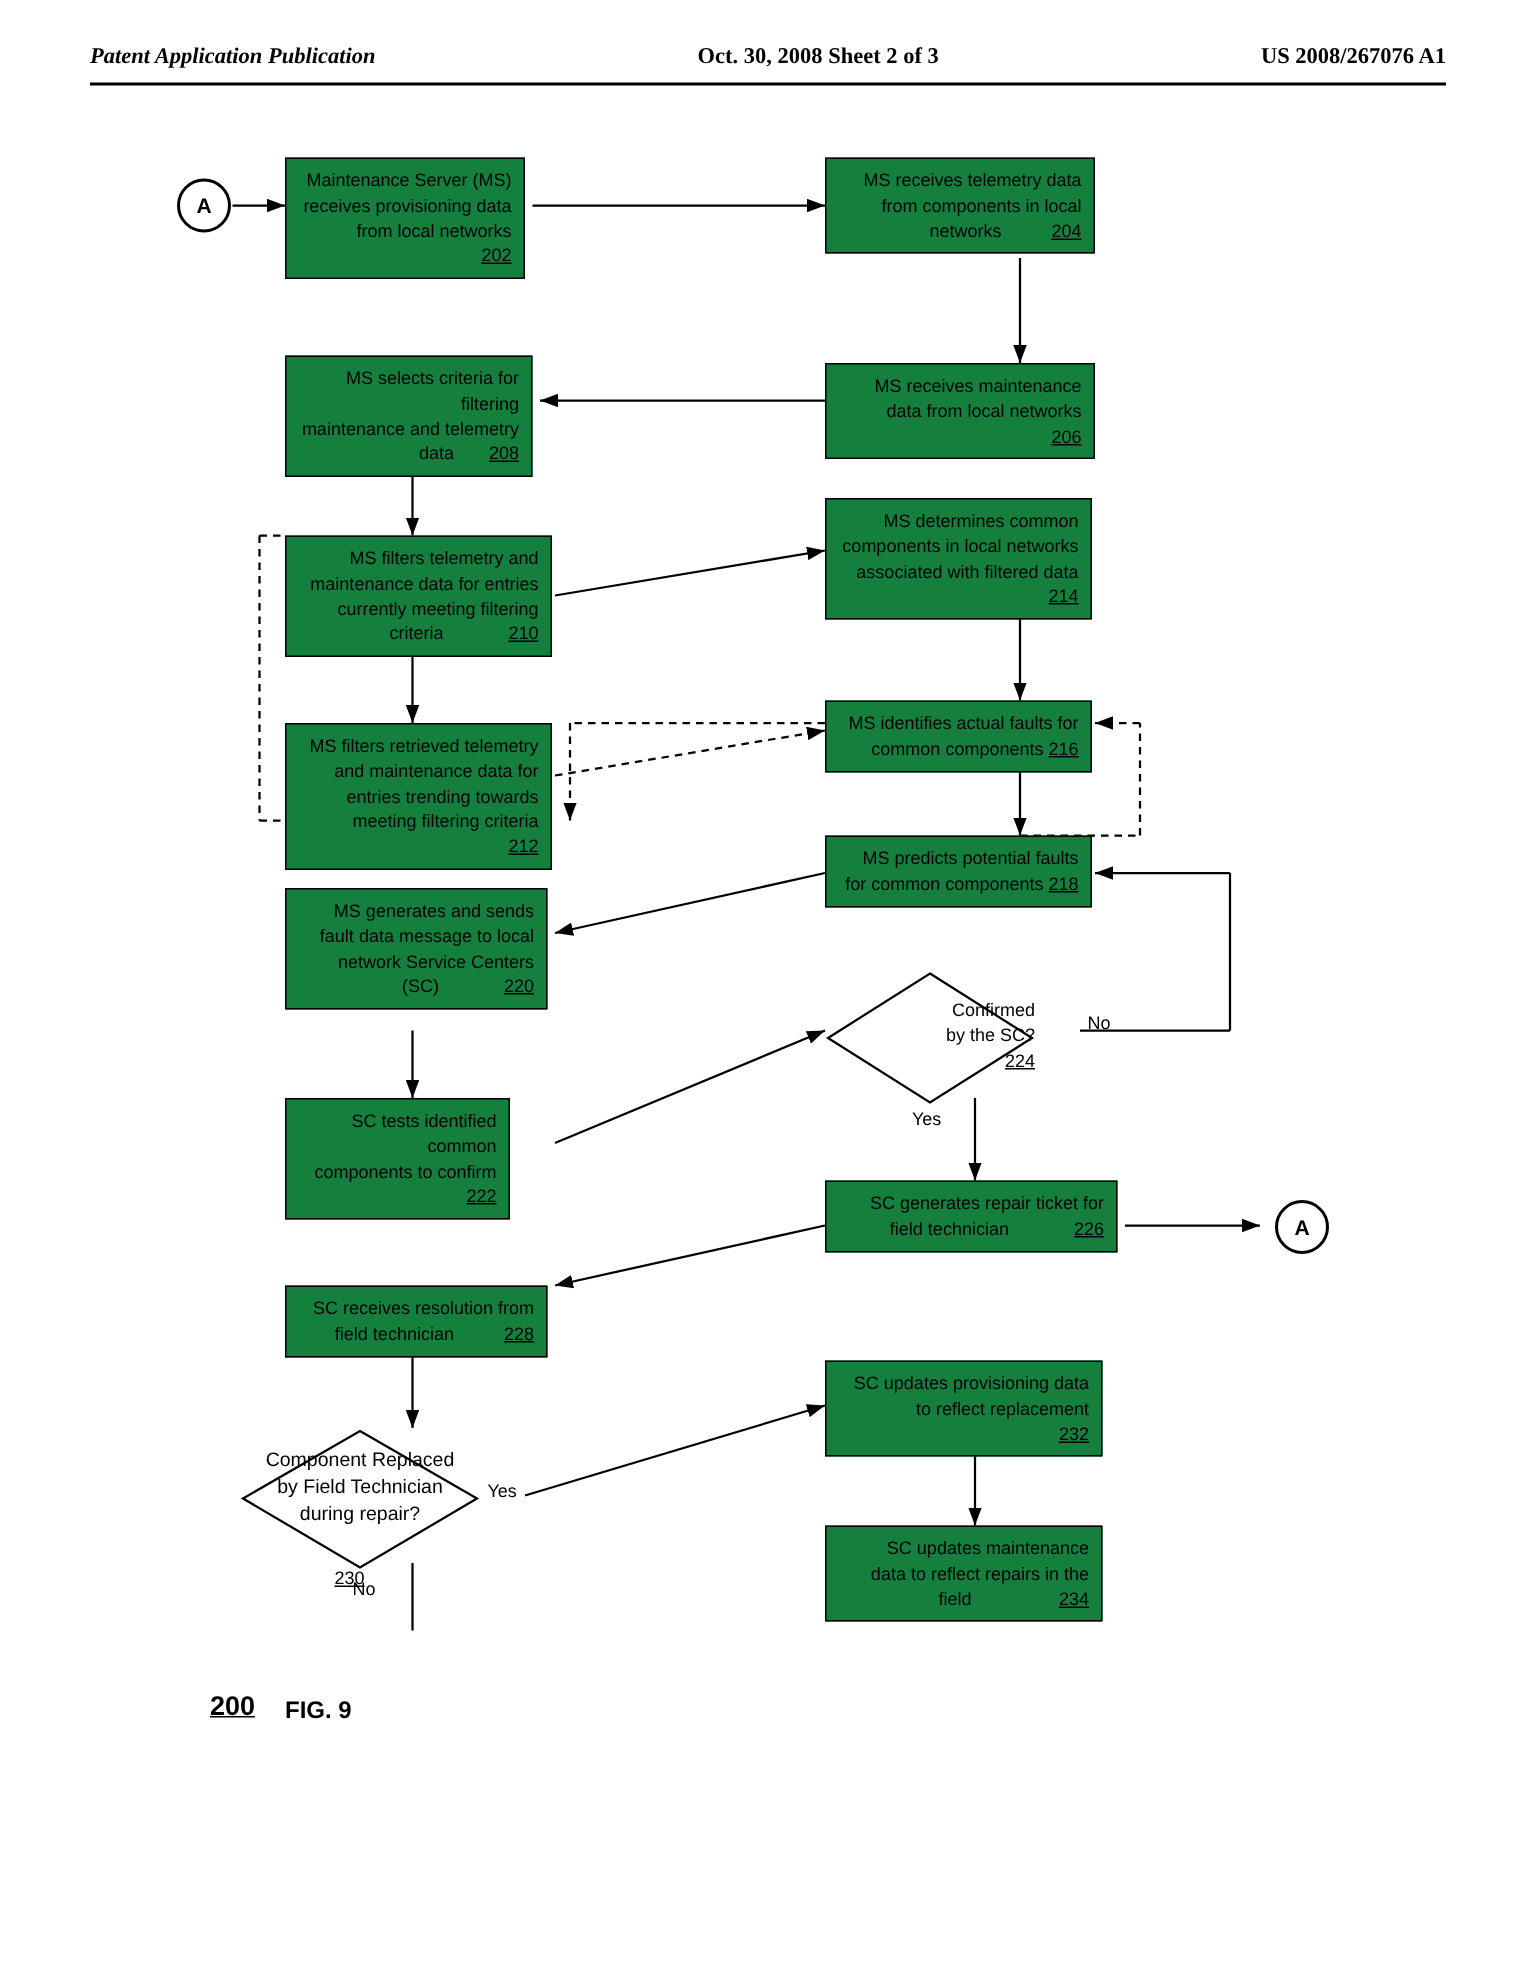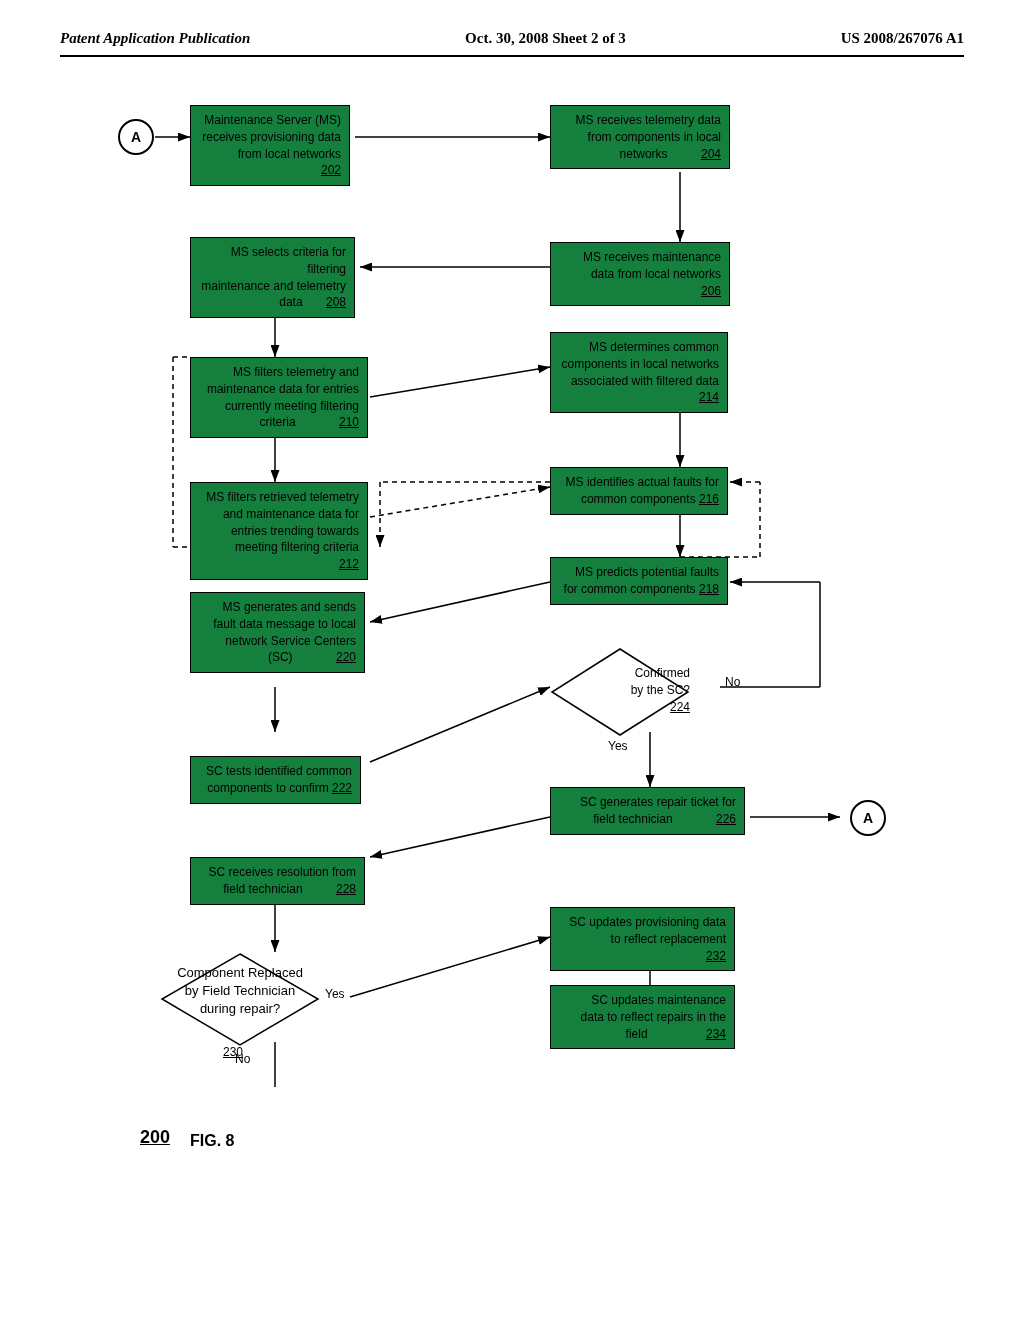--- a/index.html
+++ b/index.html
@@ -221,21 +221,21 @@
 
     <div class="flow-box" style="left:490px; top:490px; width:178px;">
       <span>MS predicts potential faults<br>for common components <span class="step-num">218</span></span>
     </div>
 
     <div class="flow-box" style="left:130px; top:525px; width:175px;">
       <span>MS generates and sends<br>fault data message to local<br>network Service Centers<br>(SC)</span>
       <span style="margin-left:40px;" class="step-num">220</span>
     </div>
 
-    <div class="flow-box" style="left:130px; top:665px; width:171px;margin-top:24px;">
+    <div class="flow-box" style="left:130px; top:665px; width:150px;">
       <span>SC tests identified common<br>components to confirm <span class="step-num">222</span></span>
     </div>
 
     <div style="position:absolute; left:490px; top:580px; width:140px; height:90px;">
       <svg viewBox="0 0 140 90" width="140" height="90">
         <polygon points="70,2 138,45 70,88 2,45" fill="white" stroke="black" stroke-width="1.5"></polygon>
       </svg>
       <div style="position:absolute; top:18px; left:0; width:140px; text-align:right; font-size:12px; font-family:Arial,sans-serif; line-height:1.4;">
         Confirmed<br>by the SC?<br><span class="step-num">224</span>
       </div>
@@ -272,23 +272,23 @@
 
     <div style="position:absolute; left:265px; top:920px; font-size:12px; font-family:Arial,sans-serif;">Yes</div>
 
     <div style="position:absolute; left:175px; top:985px; font-size:12px; font-family:Arial,sans-serif;">No</div>
 
     <div class="flow-box" style="left:490px; top:840px; width:185px;">
       <span>SC updates provisioning data<br>to reflect replacement</span>
       <span style="margin-left:40px;" class="step-num">232</span>
     </div>
 
-    <div class="flow-box" style="left:490px; top:918px; width:185px;">
+    <div class="flow-box" style="left:490px; top:950px; width:185px;">
       <span>SC updates maintenance<br>data to reflect repairs in the<br>field</span>
       <span style="margin-left:55px;" class="step-num">234</span>
     </div>
 
-    <div class="fig-label" style="left:130px; top:1065px;">FIG. 8</div>
+    <div class="fig-label" style="left:130px; top:1065px;">FIG. 9</div>
 
     <div class="diagram-num" style="left:80px; top:1060px;">200</div>
 
   </div>
 </div>
 
 </body></html>

